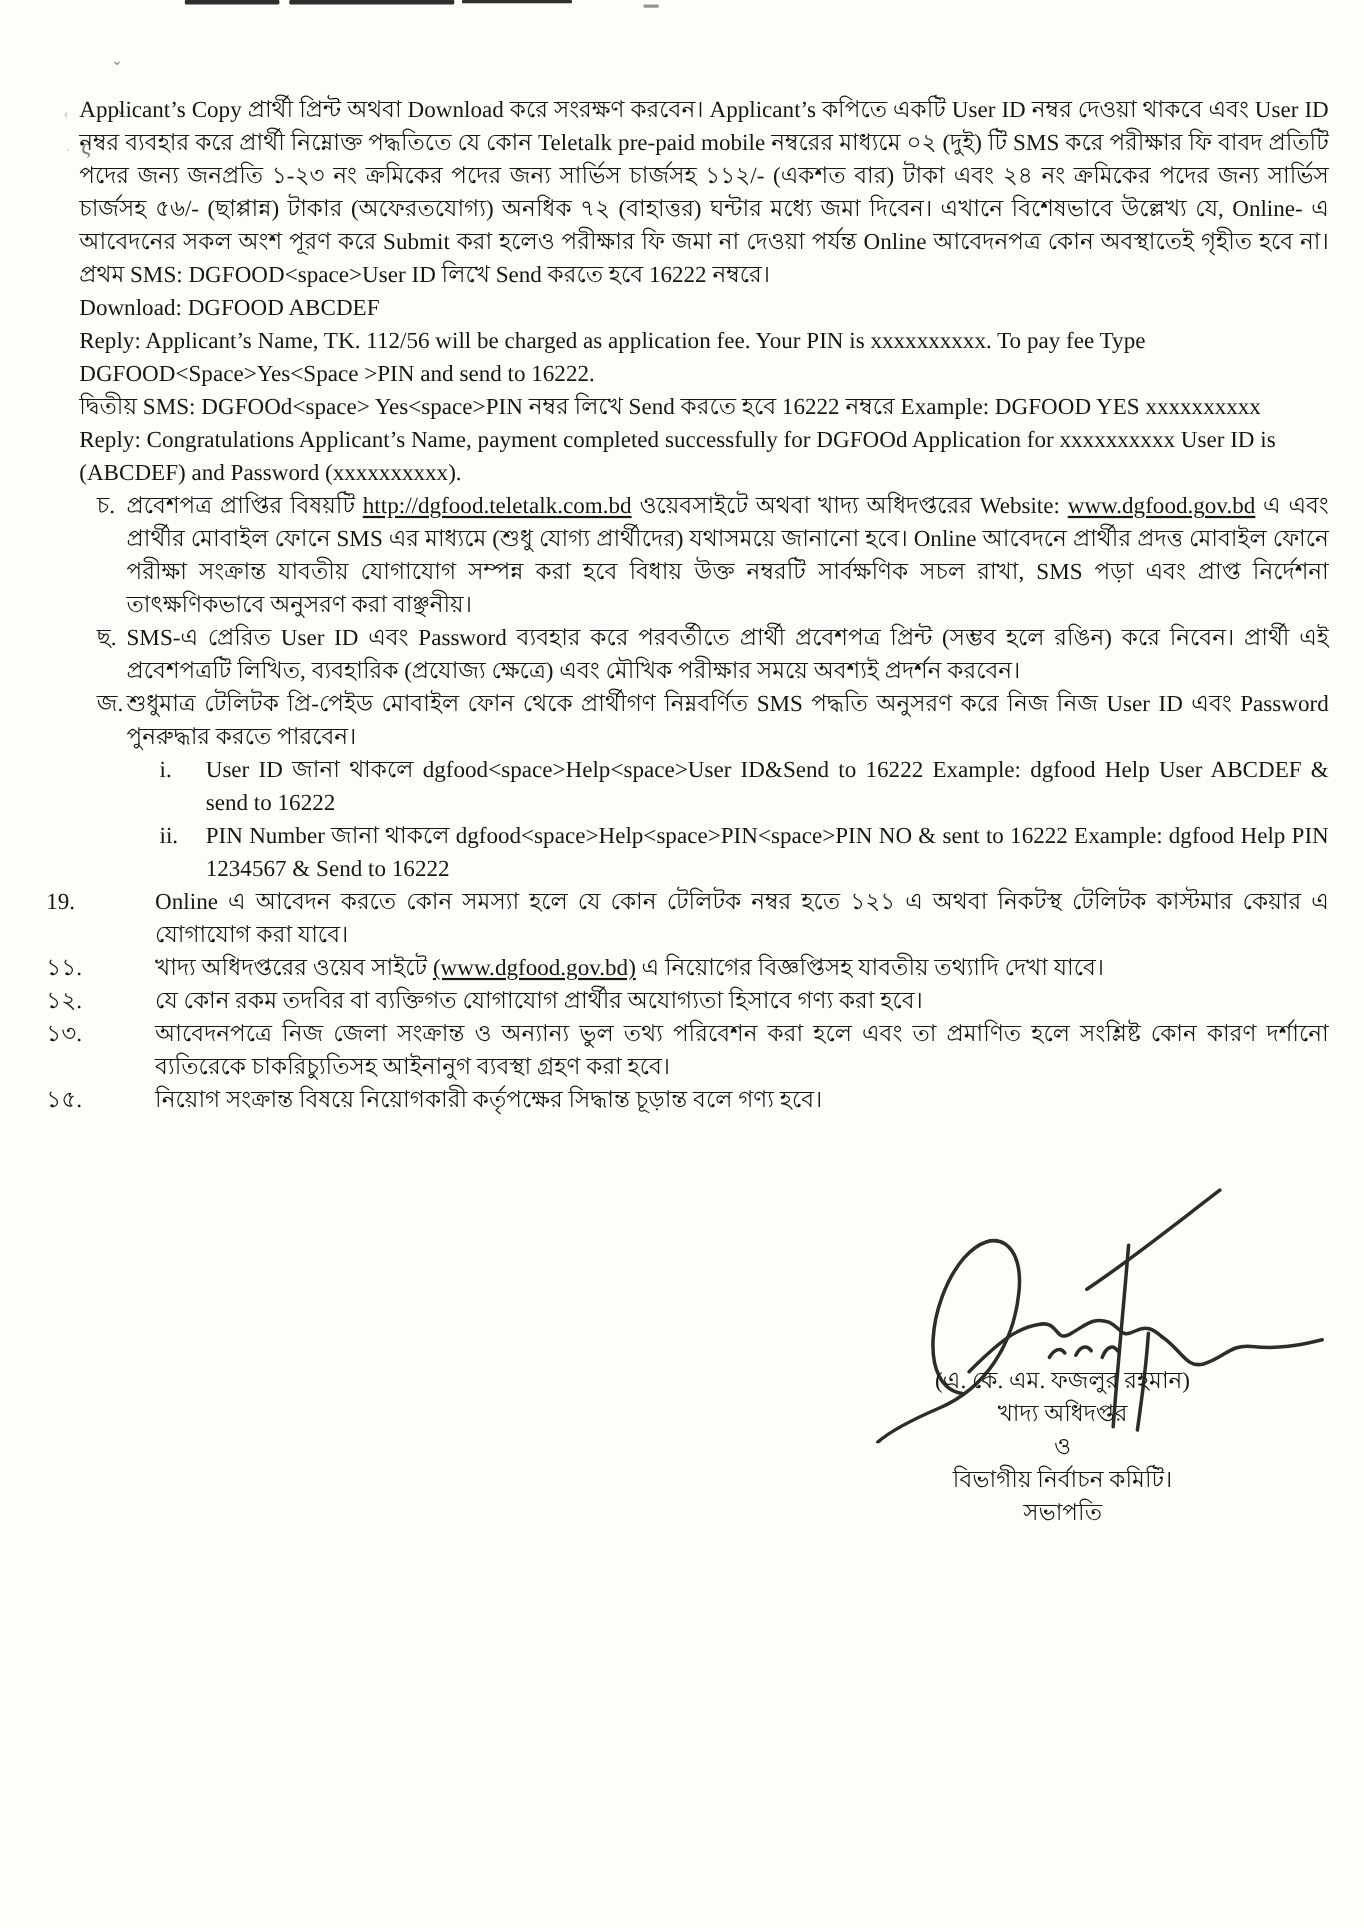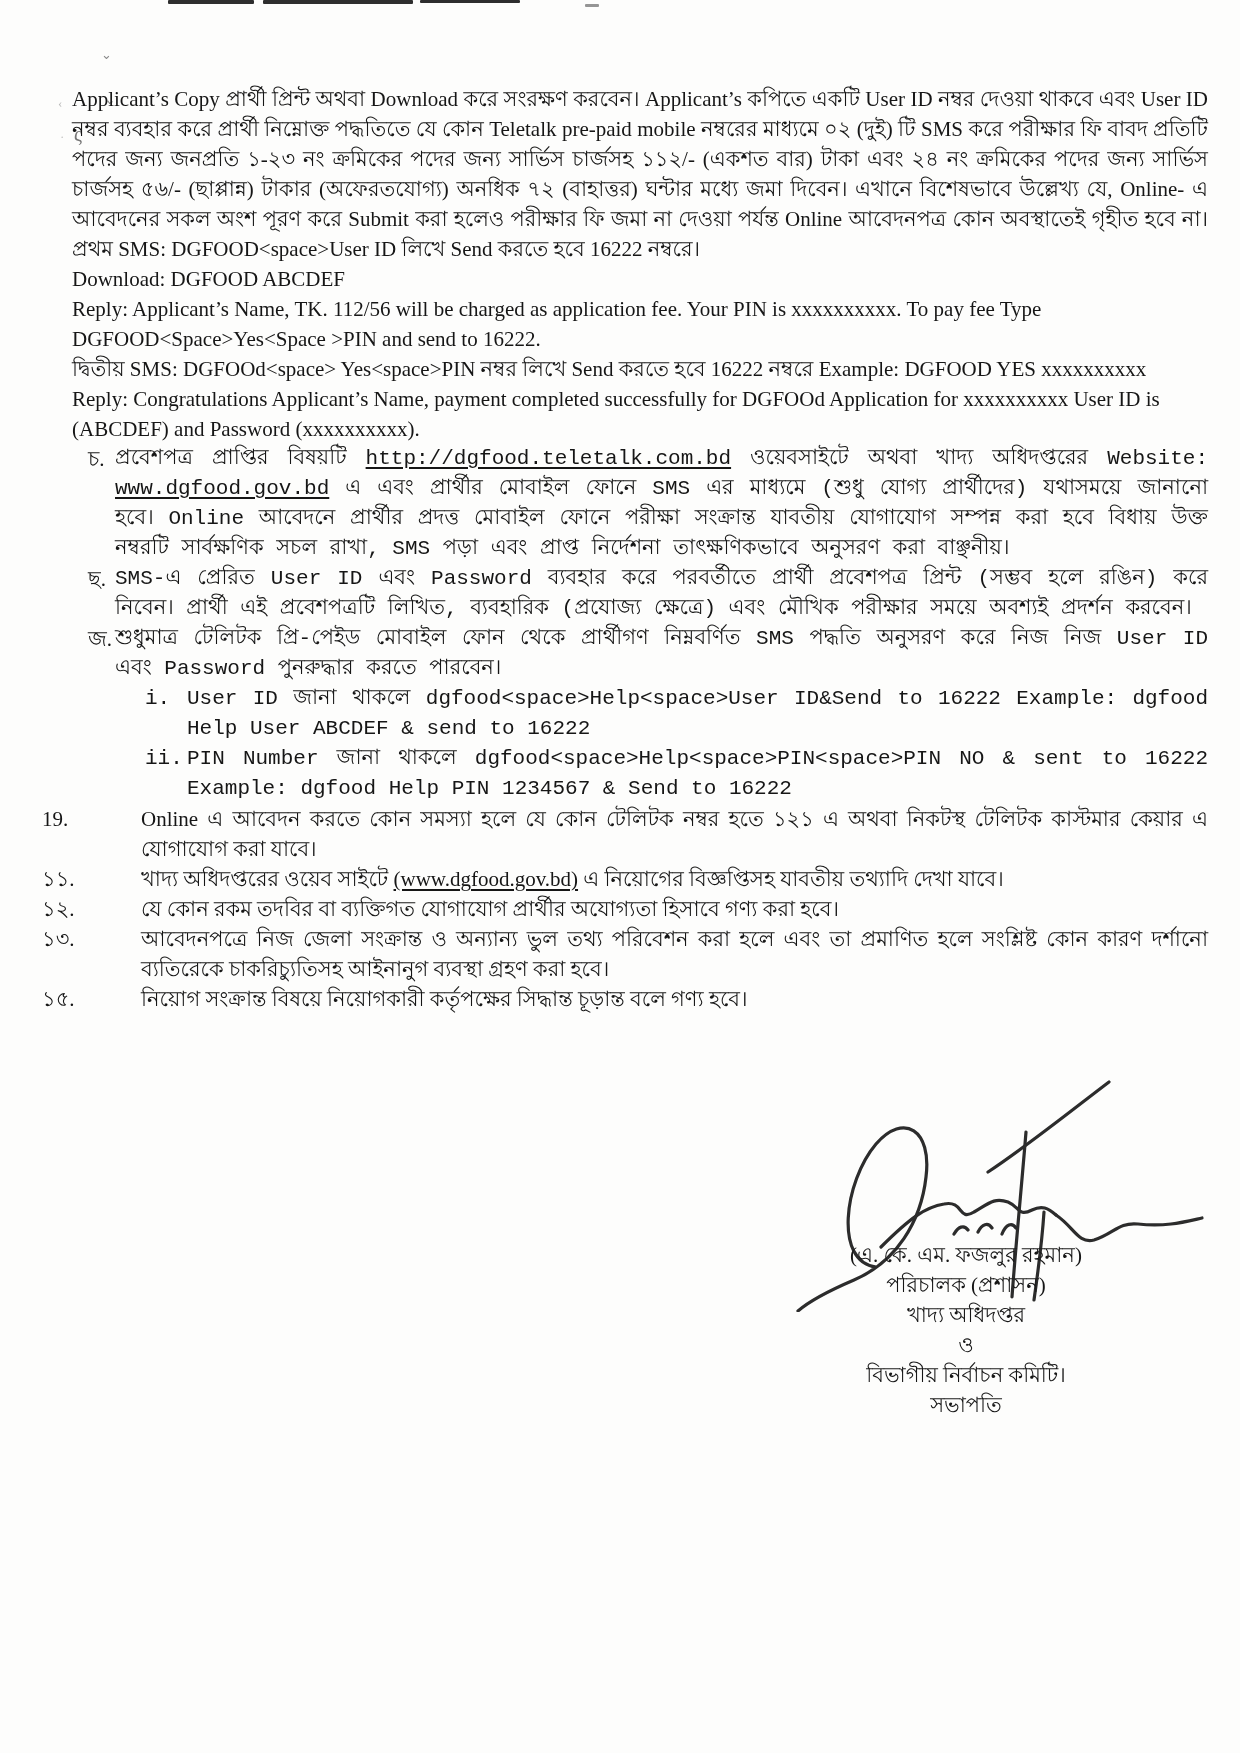--- a/index.html
+++ b/index.html
@@ -16,21 +16,21 @@
   .content{
     position:absolute;
     left:42px;top:84px;
     width:1166px;
   }
   .indent{margin-left:30px;}
   .intro{text-align:justify;}
   .ex-line{white-space:normal;}
   .lettered{display:flex;margin-left:46px;}
   .lettered .lbl{flex:none;width:27px;}
-  .lettered .txt{flex:1;text-align:justify;font-family:Liberation Mono, monospace;}
+  .lettered .txt{flex:1;text-align:justify;}
   .numbered{display:flex;}
   .numbered .num{flex:none;width:73px;}
   .numbered .txt{flex:1;text-align:justify;margin-left:26px;}
   .sublist{margin-left:30px;}
   .subitem{display:flex;}
   .subitem .slbl{flex:none;width:42px;font-style:normal;}
   .subitem .txt{flex:1;}
   .doc-link{text-decoration:underline;text-underline-offset:3px;}
   
   .topline{position:absolute;background:#2e2e2e;border-radius:1px;}
@@ -138,21 +138,20 @@
         <path d="M 228 222 C 232 215, 238 212, 242 218 M 252 220 C 256 212, 262 210, 266 216 M 276 222 C 280 212, 286 210, 290 216"></path>
 
         <path d="M 300 120 C 296 170, 290 230, 286 285"></path>
         <path d="M 318 200 C 316 230, 312 260, 308 288"></path>
 
         <path d="M 330 203 C 348 215, 352 232, 368 228 C 388 222, 392 210, 412 212 C 440 215, 458 210, 476 206"></path>
       </g>
     </svg>
     <div class="sig-lines">
       <div>(এ. কে. এম. ফজলুর রহমান)</div>
-      <div>পরিচালক (প্রশাসন)</div>
       <div>খাদ্য অধিদপ্তর</div>
       <div>ও</div>
       <div>বিভাগীয় নির্বাচন কমিটি।</div>
       <div>সভাপতি</div>
     </div>
   </div>
 
 </div>
 
 </body></html>

